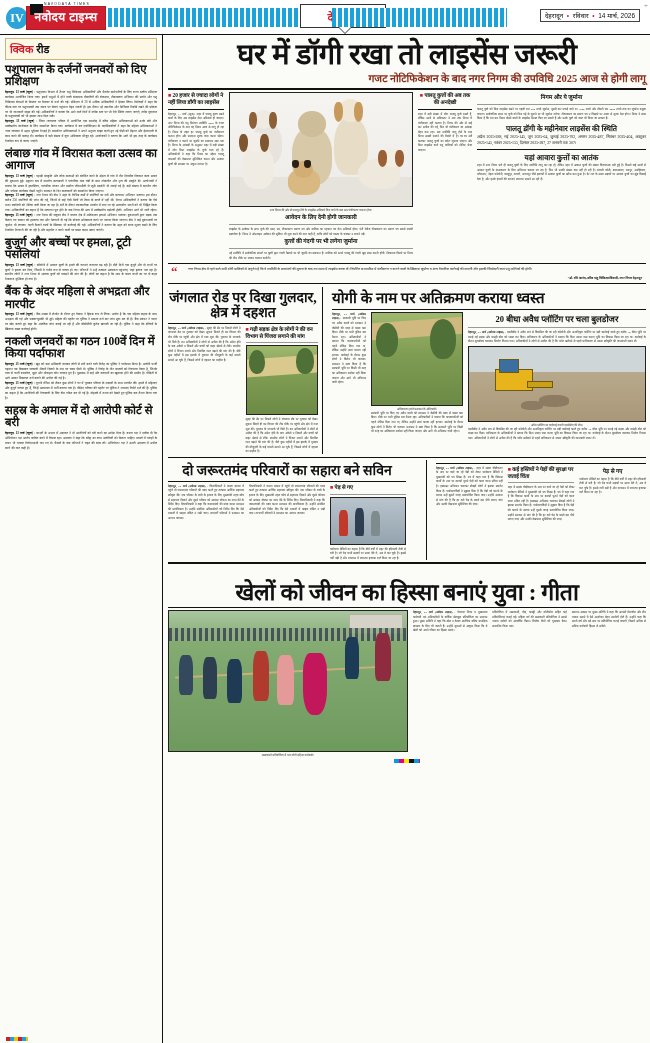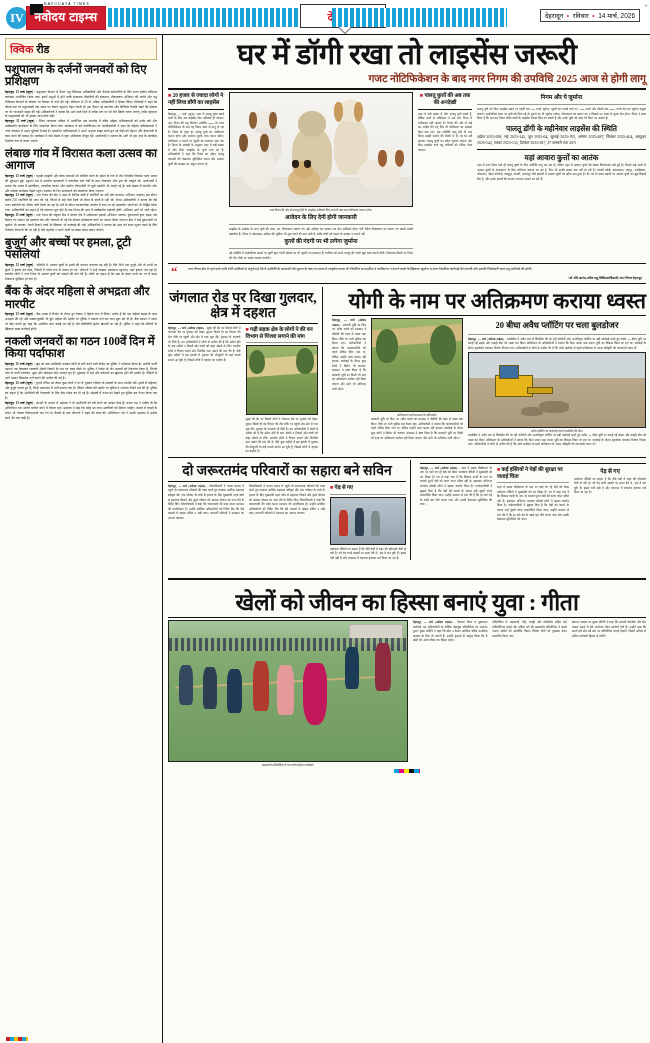--- a/index.html
+++ b/index.html
@@ -156,20 +156,21 @@
       <div class="copy"><span class="dateline">देहरादून, 13 मार्च (न्यूज)</span> : <span>कॉलोनी में आवारा कुत्तों के हमले की घटनाएं लगातार बढ़ रही हैं। बीते दिनों एक बुजुर्ग और दो बच्चों पर कुत्तों ने हमला कर दिया, जिसमें वे गंभीर रूप से घायल हो गए। परिजनों ने उन्हें तत्काल अस्पताल पहुंचाया, जहां इलाज चल रहा है। स्थानीय लोगों ने नगर निगम से आवारा कुत्तों को पकड़ने की मांग की है। लोगों का कहना है कि शाम के समय बच्चों का घर से बाहर निकलना मुश्किल हो गया है।</span></div>
 
       <div class="hl s1">बैंक के अंदर महिला से अभद्रता और मारपीट</div>
       <div class="copy"><span class="dateline">देहरादून, 13 मार्च (न्यूज)</span> : <span>बैंक शाखा में लेनदेन के दौरान हुए विवाद ने हिंसक रूप ले लिया। आरोप है कि एक महिला ग्राहक के साथ अभद्रता की गई और धक्का-मुक्की भी हुई। महिला की तहरीर पर पुलिस ने मामला दर्ज कर जांच शुरू कर दी है। बैंक प्रबंधन ने घटना पर खेद जताते हुए कहा कि आंतरिक जांच कराई जा रही है और सीसीटीवी फुटेज खंगाली जा रही है। पुलिस ने कहा कि दोषियों के खिलाफ सख्त कार्रवाई होगी।</span></div>
 
       <div class="hl s1">नकली जनवरों का गठन 100वें दिन में किया पर्दाफाश</div>
       <div class="copy"><span class="dateline">देहरादून, 13 मार्च (न्यूज)</span> : <span>खुद को बड़ा अधिकारी बताकर लोगों से ठगी करने वाले गिरोह का पुलिस ने पर्दाफाश किया है। आरोपी फर्जी पहचान पत्र दिखाकर सरकारी नौकरी दिलाने के नाम पर रकम ऐंठते थे। पुलिस ने गिरोह के तीन सदस्यों को गिरफ्तार किया है, जिनके पास से फर्जी दस्तावेज, मुहर और मोबाइल फोन बरामद हुए हैं। पूछताछ में कई और वारदातों का खुलासा होने की उम्मीद है। पीड़ितों से आगे आकर शिकायत दर्ज कराने की अपील की गई है।</span></div>
 
       <div class="copy"><span class="dateline">देहरादून, 13 मार्च (न्यूज)</span> : <span>पुरानी रंजिश को लेकर कुछ लोगों ने घर में घुसकर परिवार के सदस्यों के साथ मारपीट की। हमले में महिलाएं और बुजुर्ग घायल हुए हैं, जिन्हें अस्पताल में भर्ती कराया गया है। पीड़ित परिवार की तहरीर पर पुलिस ने नामजद रिपोर्ट दर्ज की है। पुलिस का कहना है कि आरोपियों की गिरफ्तारी के लिए टीम गठित कर दी गई है। मोहल्ले में तनाव को देखते हुए पुलिस बल तैनात किया गया है।</span></div>
 
+      <div class="hl s1">सहस्र के अमाल में दो आरोपी कोर्ट से बरी</div>
       <div class="copy"><span class="dateline">देहरादून, 13 मार्च (न्यूज)</span> : <span>साक्ष्यों के अभाव में अदालत ने दो आरोपियों को बरी करने का आदेश दिया है। बचाव पक्ष ने दलील दी कि अभियोजन पक्ष आरोप साबित करने में विफल रहा। अदालत ने कहा कि संदेह का लाभ आरोपियों को मिलना चाहिए। मामले में गवाहों के बयान भी परस्पर विरोधाभासी पाए गए थे। फैसले के बाद परिजनों ने राहत की सांस ली। अभियोजन पक्ष ने ऊपरी अदालत में अपील करने की बात कही है।</span></div>
 
       <div class="footdots"></div>
     </div>
 
     <div class="maincol">
 
       <div class="mainhead">घर में डॉगी रखा तो लाइसेंस जरूरी</div>
       <div class="subhead">गजट नोटिफिकेशन के बाद नगर निगम की उपविधि 2025 आज से होगी लागू</div>
       <div class="rule-thick"></div>
@@ -270,21 +271,21 @@
                 <div class="road"></div>
                 <div class="tree" style="left:2px;top:4px;width:16px;height:24px;"></div>
                 <div class="tree" style="right:3px;top:2px;width:18px;height:26px;"></div>
               </div>
               <div class="copy tiny" style="margin-top:2px;">सुबह की सैर पर निकले लोगों ने जंगलात रोड पर गुलदार को देखा। सूचना मिलते ही वन विभाग की टीम मौके पर पहुंची और क्षेत्र में गश्त शुरू की। गुलदार के पगमार्क भी मिले हैं। वन अधिकारियों ने लोगों से अपील की है कि अंधेरा होने के बाद अकेले न निकलें और बच्चों को बाहर खेलने से रोकें। स्थानीय लोगों ने पिंजरा लगाने और नियमित गश्त बढ़ाने की मांग की है। बीते कुछ महीनों में इस इलाके में गुलदार की मौजूदगी के कई मामले सामने आ चुके हैं, जिससे लोगों में दहशत का माहौल है।</div>
             </div>
           </div>
         </div>
 
         <div class="c" style="flex:1;padding-left:4px;">
-          <div class="hl s2" style="text-align:right;font-size:21px;">योगी के नाम पर अतिक्रमण कराया ध्वस्त</div>
+          <div class="hl s2" style="text-align:left;font-size:15px;">योगी के नाम पर अतिक्रमण कराया ध्वस्त</div>
           <div class="rule"></div>
           <div class="cols">
             <div class="c" style="flex:0 0 34px;">
               <div class="copy tiny"><span class="dateline">देहरादून, 13 मार्च (नवोदय टाइम्स)</span> : <span>सरकारी भूमि पर किए गए अवैध कब्जे को प्रशासन ने जेसीबी की मदद से ध्वस्त करा दिया। मौके पर भारी पुलिस बल तैनात रहा। अधिकारियों ने बताया कि कब्जाधारियों को पहले नोटिस दिया गया था, लेकिन उन्होंने स्वयं कब्जा नहीं हटाया। कार्रवाई के दौरान कुछ लोगों ने विरोध भी जताया। प्रशासन ने स्पष्ट किया है कि सरकारी भूमि पर किसी भी तरह का अतिक्रमण बर्दाश्त नहीं किया जाएगा और आगे भी अभियान जारी रहेगा।</span></div>
             </div>
             <div class="c" style="flex:0 0 92px;">
               <div class="photo ph-leopard" style="height:92px;">
                 <div class="road" style="top:8%;height:18%;background:#cfb97e;"></div>
                 <div class="tree" style="left:4px;top:10px;width:22px;height:34px;"></div>
                 <div class="tree" style="right:6px;top:6px;width:26px;height:40px;"></div>
@@ -304,21 +305,21 @@
                 <div class="rubble" style="left:52px;top:54px;width:22px;height:9px;"></div>
               </div>
               <div class="cap">अवैध प्लॉटिंग पर कार्रवाई करती एमडीडीए की टीम।</div>
               <div class="copy tiny">एमडीडीए ने अवैध रूप से विकसित की जा रही कॉलोनी और अनाधिकृत प्लॉटिंग पर बड़ी कार्रवाई करते हुए करीब 30 बीघा भूमि पर बनाई गई सड़क और बाउंड्री वॉल को ध्वस्त कर दिया। प्राधिकरण के अधिकारियों ने बताया कि बिना नक्शा पास कराए भूमि का विकास किया जा रहा था। कार्रवाई के दौरान बुलडोजर चलाकर निर्माण गिराया गया। अधिकारियों ने लोगों से अपील की है कि प्लॉट खरीदने से पहले प्राधिकरण से नक्शा स्वीकृति की जानकारी जरूर लें।</div>
             </div>
           </div>
         </div>
       </div>
 
       <div class="cols" style="margin-top:3px;border-top:1px solid #111;padding-top:2px;">
-        <div class="c" style="flex:0 0 238px;border-right:1px solid #111;padding-right:4px;">
+        <div class="c" style="flex:0 0 238px;border-right:1px solid #111;padding-right:20px;">
           <div class="hl s2" style="text-align:center;font-size:14px;">दो जरूरतमंद परिवारों का सहारा बने सविन</div>
           <div class="rule"></div>
           <div class="cols">
             <div class="c">
               <div class="copy tiny"><span class="dateline">देहरादून, 13 मार्च (नवोदय टाइम्स)</span> : <span>जिलाधिकारी ने जनता दरबार में पहुंचे दो जरूरतमंद परिवारों की मदद करते हुए तत्काल आर्थिक सहायता स्वीकृत की। एक परिवार के बच्चे के इलाज के लिए मुख्यमंत्री राहत कोष से सहायता दिलाने और दूसरे परिवार को आवास योजना का लाभ देने के निर्देश दिए। जिलाधिकारी ने कहा कि जरूरतमंदों की मदद करना प्रशासन की प्राथमिकता है। उन्होंने संबंधित अधिकारियों को निर्देश दिए कि ऐसे मामलों में फाइल लंबित न रखी जाए। लाभार्थी परिवारों ने प्रशासन का आभार जताया।</span></div>
             </div>
             <div class="c">
               <div class="copy tiny">जिलाधिकारी ने जनता दरबार में पहुंचे दो जरूरतमंद परिवारों की मदद करते हुए तत्काल आर्थिक सहायता स्वीकृत की। एक परिवार के बच्चे के इलाज के लिए मुख्यमंत्री राहत कोष से सहायता दिलाने और दूसरे परिवार को आवास योजना का लाभ देने के निर्देश दिए। जिलाधिकारी ने कहा कि जरूरतमंदों की मदद करना प्रशासन की प्राथमिकता है। उन्होंने संबंधित अधिकारियों को निर्देश दिए कि ऐसे मामलों में फाइल लंबित न रखी जाए। लाभार्थी परिवारों ने प्रशासन का आभार जताया।</div>
             </div>
             <div class="c">
@@ -346,21 +347,21 @@
               <div class="copy tiny">शहर में सड़क चौड़ीकरण के नाम पर काटे जा रहे पेड़ों को लेकर पर्यावरण प्रेमियों ने मुख्यमंत्री को पत्र लिखा है। पत्र में कहा गया है कि विकास कार्यों के नाम पर दशकों पुराने पेड़ों को काटा जाना उचित नहीं है। हस्ताक्षर अभियान चलाकर सैकड़ों लोगों ने इसका समर्थन किया है। पर्यावरणविदों ने सुझाव दिया है कि पेड़ों को काटने के बजाय उन्हें दूसरी जगह प्रत्यारोपित किया जाए। उन्होंने सरकार से मांग की है कि हर कटे पेड़ के बदले दस पौधे लगाए जाएं और उनकी देखभाल सुनिश्चित की जाए।</div>
             </div>
             <div class="c">
               <div class="midhead">पेड़ से गए</div>
               <div class="copy tiny">पर्यावरण प्रेमियों का कहना है कि बीते वर्षों में शहर की हरियाली तेजी से घटी है। जो पेड़ कभी सड़कों पर छाया देते थे, अब वे कट चुके हैं। इससे गर्मी बढ़ी है और तापमान में लगातार इजाफा दर्ज किया जा रहा है।</div>
             </div>
           </div>
         </div>
       </div>
 
-      <div style="margin-top:18px;border-top:2px solid #111;padding-top:8px;">
+      <div style="margin-top:2px;border-top:2px solid #111;padding-top:14px;">
         <div class="mainhead" style="font-size:23px;">खेलों को जीवन का हिस्सा बनाएं युवा : गीता</div>
         <div class="rule"></div>
         <div class="cols">
           <div class="c" style="flex:0 0 240px;">
             <div class="photo ph-tug">
               <div class="bldg" style="right:4px;top:3px;width:52px;height:18px;"></div>
               <div class="crowdrow"></div>
               <div class="rope" style="left:6px;top:60px;width:215px;transform:rotate(-3deg);"></div>
               <div class="person" style="left:10px;top:44px;width:14px;height:40px;background:#34495e;"></div>
               <div class="person" style="left:34px;top:46px;width:14px;height:42px;background:#2c3e50;"></div>

